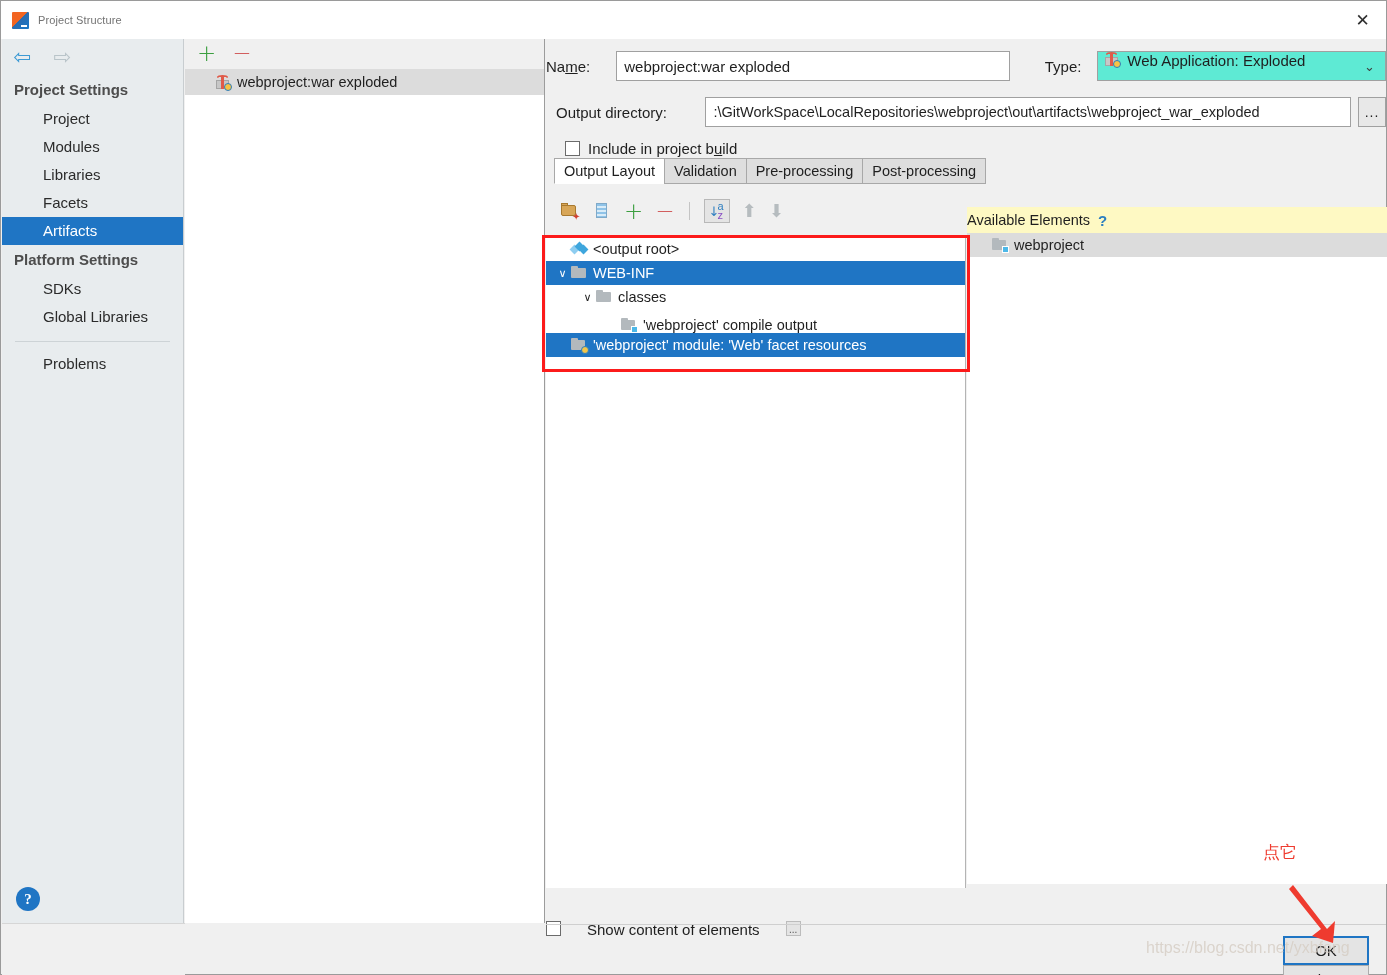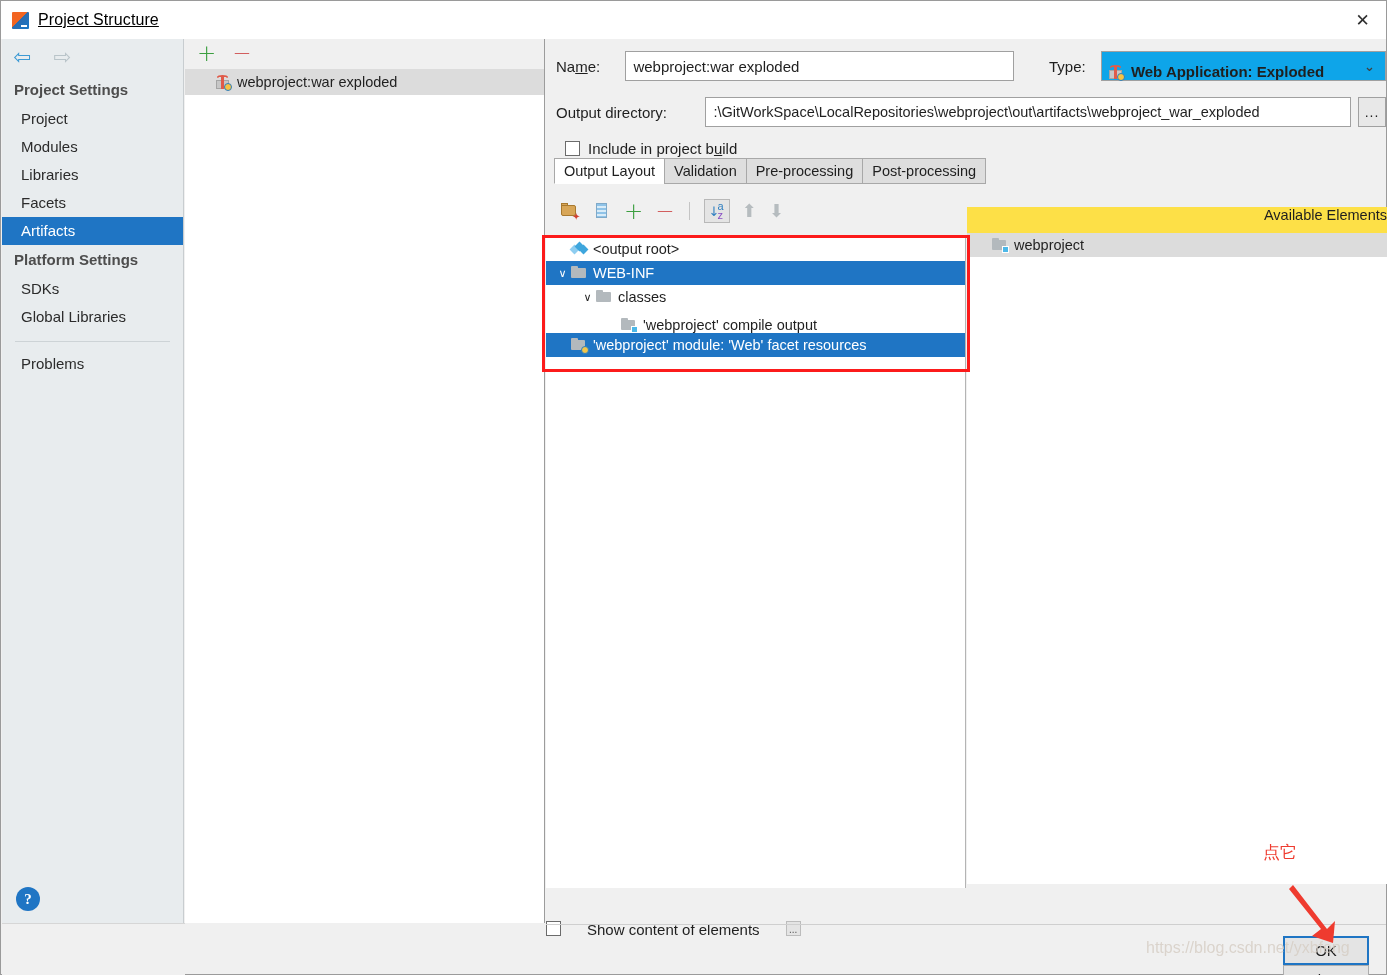--- a/index.html
+++ b/index.html
@@ -34,21 +34,21 @@
     background: linear-gradient(135deg,#f26522 0%,#f26522 47%,#2b6cb0 47%,#1b78c8 100%);
     border-radius: 1px;
     position: relative;
   }
   .ij-logo::after {
     content: "";
     position: absolute; right: 2px; bottom: 2px;
     width: 6px; height: 2px; background: #fff;
   }
   .titlebar-title {
-    font-size: 16px; color: #000000; letter-spacing: .1px; text-decoration: underline;
+    font-size: 11px; color: #737373; letter-spacing: .1px;
   }
   .win-close {
     position: absolute; right: 0; top: 0;
     width: 47px; height: 38px;
     display: flex; align-items: center; justify-content: center;
     font-size: 17px; color: #303030; cursor: default;
     font-family: "DejaVu Sans", sans-serif;
   }
 
   
@@ -70,21 +70,21 @@
   }
   .arrow.back { color: #3d9ad4; }
   .arrow.fwd  { color: #b9c4c9; }
 
   .side-group {
     font-size: 15px; font-weight: bold; color: #4d4d4d;
     padding: 4px 0 4px 12px; line-height: 22px;
   }
   .side-item {
     font-size: 15px; color: #2b2b2b;
-    padding: 3px 0 3px 19px; line-height: 22px;
+    padding: 3px 0 3px 41px; line-height: 22px;
     cursor: default;
   }
   .side-item.selected {
     background: #1f75c4; color: #ffffff;
   }
   .side-sep {
     margin: 10px 13px 8px 13px;
     border-top: 1px solid #cdd3d6; height: 0;
   }
   .help-bubble {
@@ -165,28 +165,27 @@
   .txtbox {
     background: #ffffff;
     border: 1px solid #a0a0a0;
     height: 30px;
     display: flex; align-items: center;
     padding: 0 7px;
     font-size: 15px; color: #1f1f1f;
     overflow: hidden; white-space: nowrap;
   }
   .combo {
-    background: #0ea5e9;
+    background: #5eead4;
     border: 1px solid #a0a0a0;
     height: 30px;
-    display: flex; align-items: flex-end;
+    display: flex; align-items: flex-start;
     padding: 0 6px;
     font-size: 15px; color: #1f1f1f;
     position: relative;
-    font-weight: bold;
   }
   .combo-caret {
     position: absolute; right: 10px; top: 50%;
     transform: translateY(-50%);
     font-size: 13px; color: #404040;
     font-family: "DejaVu Sans", sans-serif;
   }
   .dots-btn {
     width: 28px; height: 30px;
     background: #e8e8e8; border: 1px solid #a0a0a0;
@@ -285,23 +284,23 @@
   }
   .tree-right {
     position: absolute; left: 966px; top: 232px;
     width: 420px; height: 651px;
     background: #ffffff;
     overflow: hidden;
   }
   .avail-header {
     position: absolute; left: 966px; top: 206px;
     width: 420px; height: 26px;
-    display: flex; align-items: flex-end;
-    background: #fde047;
-    font-size: 14.5px; color: #1f1f1f; gap: 8px; flex-direction: column;
+    display: flex; align-items: center;
+    background: #fef9c3;
+    font-size: 14.5px; color: #1f1f1f; gap: 8px;
   }
   .qmark { color: #2a7ec0; font-weight: bold; font-size: 15px; }
 
   .tnode {
     height: 24px; display: flex; align-items: center;
     font-size: 14.5px; color: #1f1f1f; cursor: default;
     white-space: nowrap;
   }
   .tnode.selected { background: #1f75c4; color: #ffffff; }
   .tnode.greyhl { background: #dcdcdc; }
@@ -461,21 +460,21 @@
           <span class="gribbon"></span>
           <span class="gbow"></span>
           <span class="gbadge"></span>
       </span>
       <span>webproject:war exploded</span>
     </div>
   </div>
 
   <div class="detail">
 
-    <div class="form-row" style="margin-left:10px;gap:8px;">
+    <div class="form-row" style="gap:8px;">
       <span class="lbl" style="width:63px;">Na<span class="u">m</span>e:</span>
       <div class="txtbox" style="width:398px;">webproject:war exploded</div>
       <span class="lbl" style="margin-left:27px;width:45px;">Type:</span>
       <div class="combo" style="width:292px;">
         <span class="gift-icon" style="margin-right:7px;">
           <span class="gbox"></span>
             <span class="gribbon"></span>
             <span class="gbow"></span>
             <span class="gbadge"></span>
         </span>

